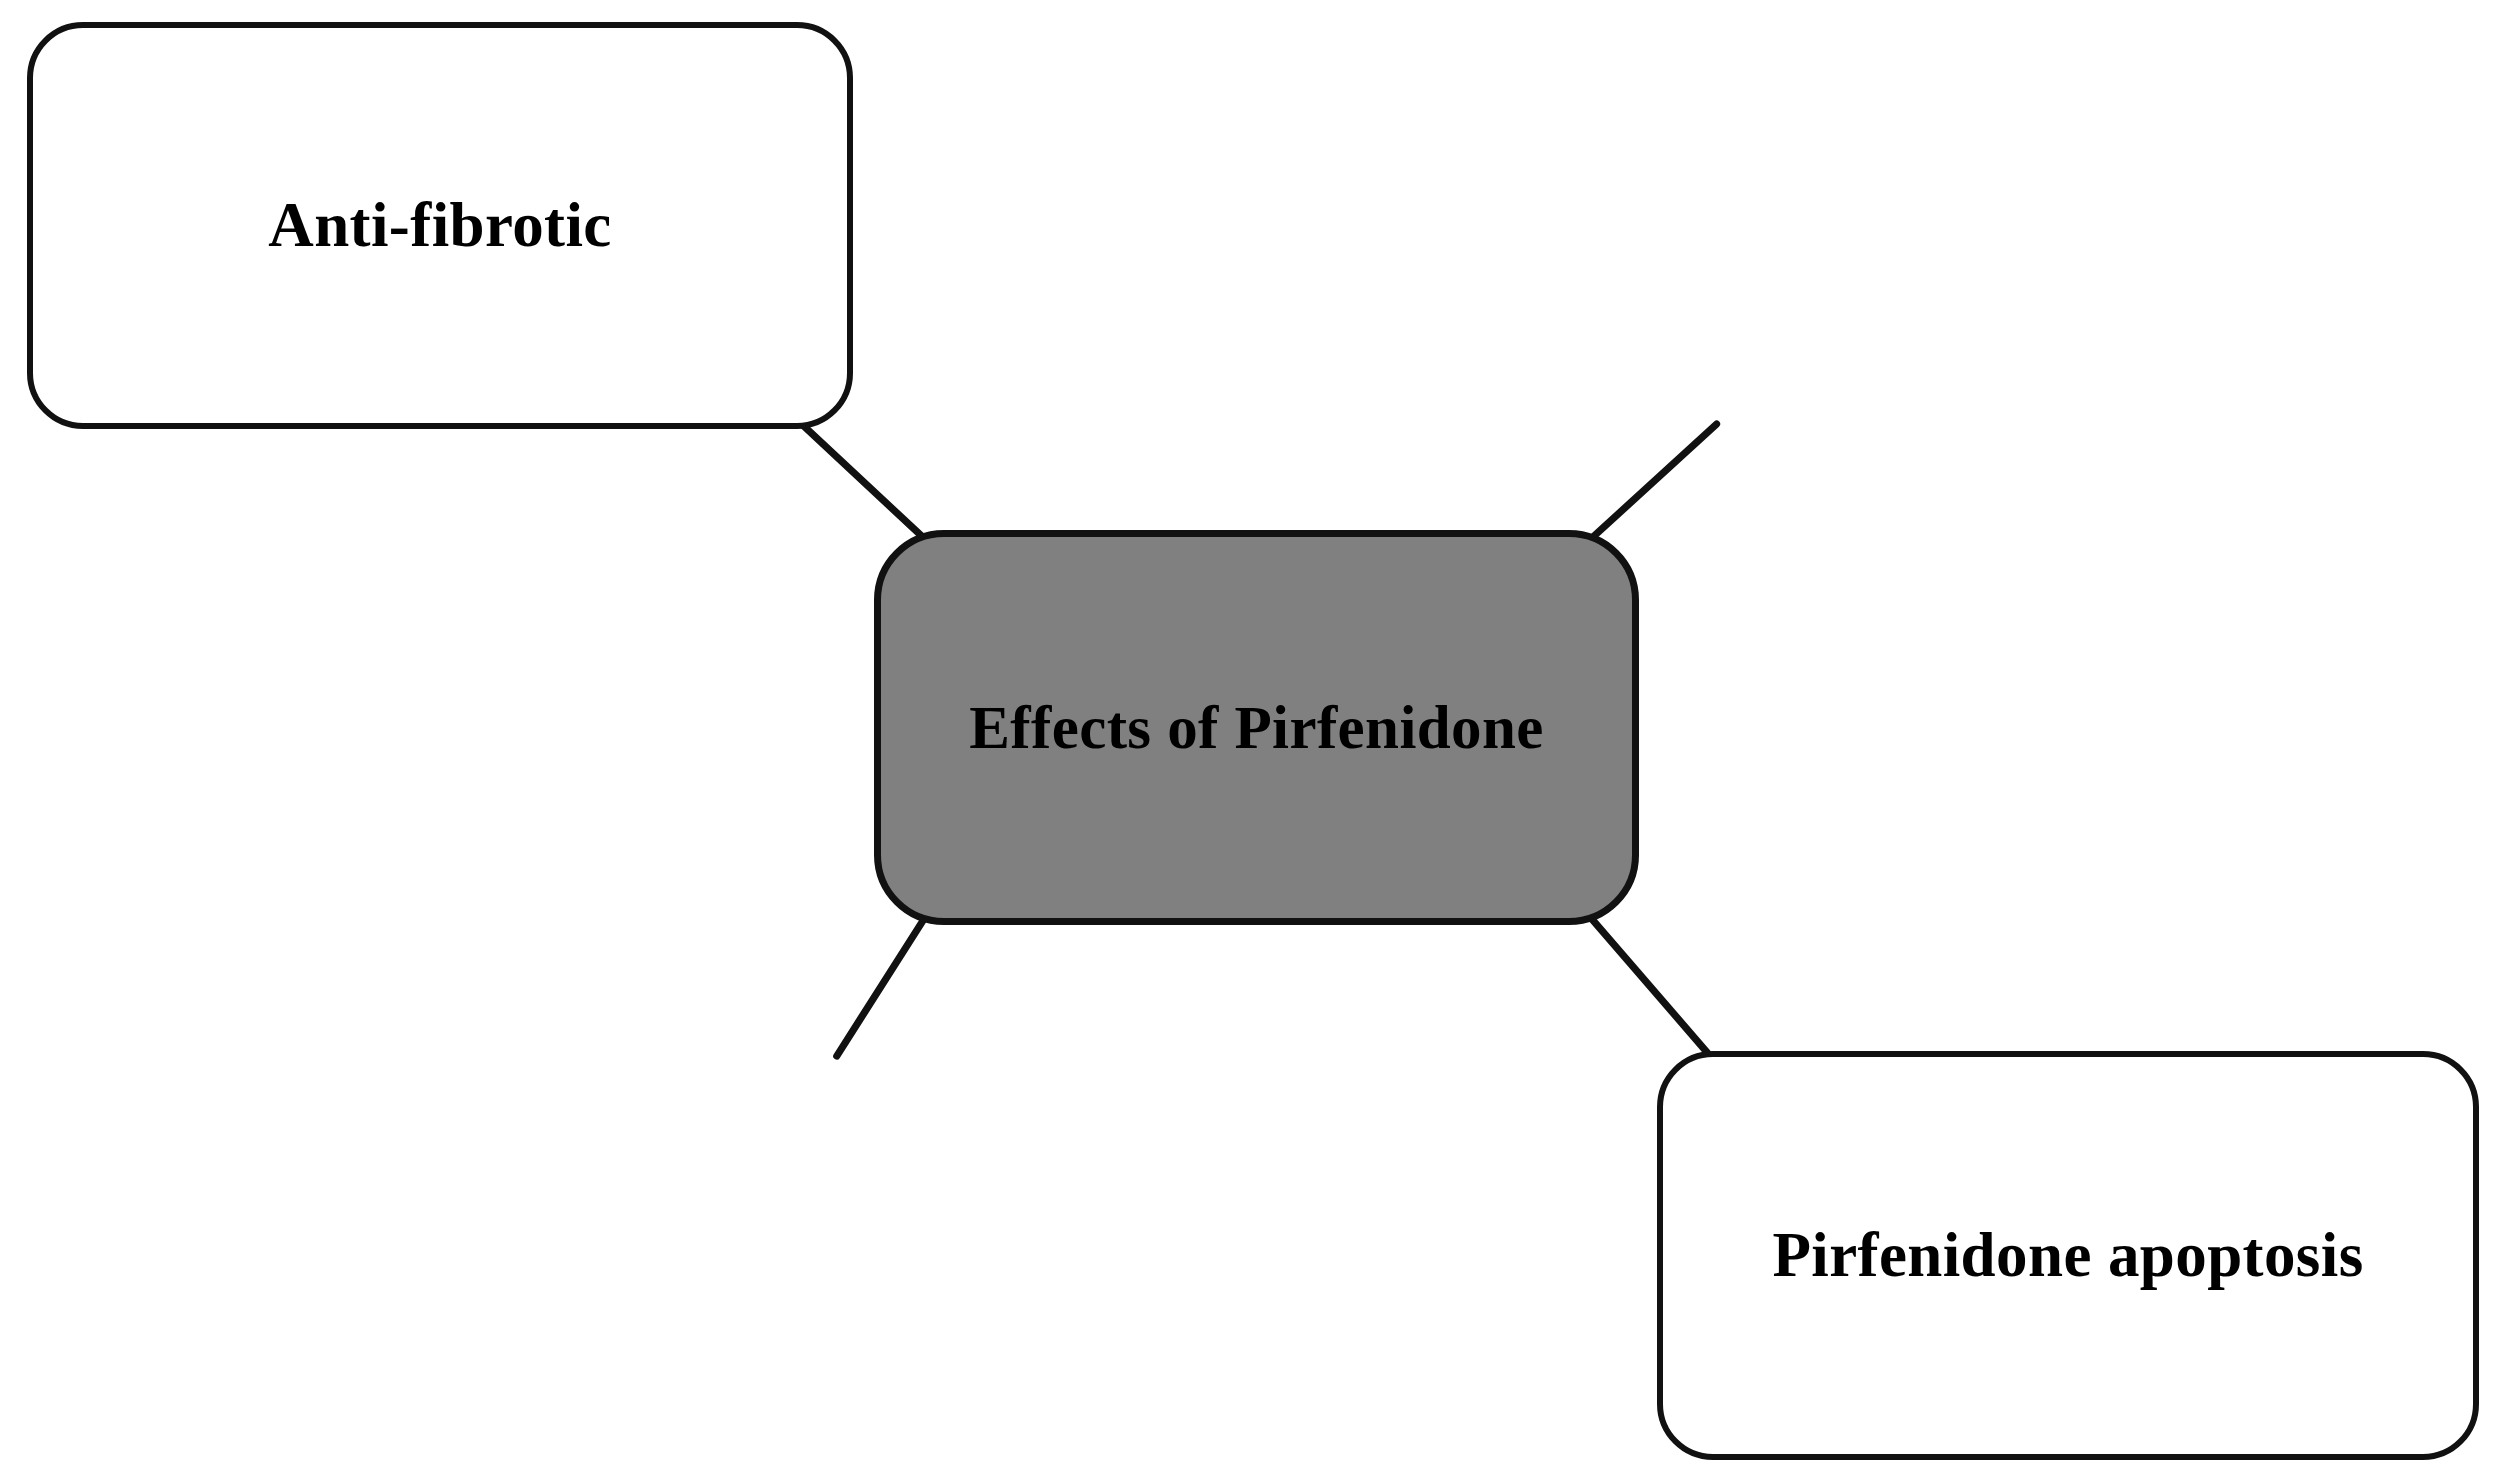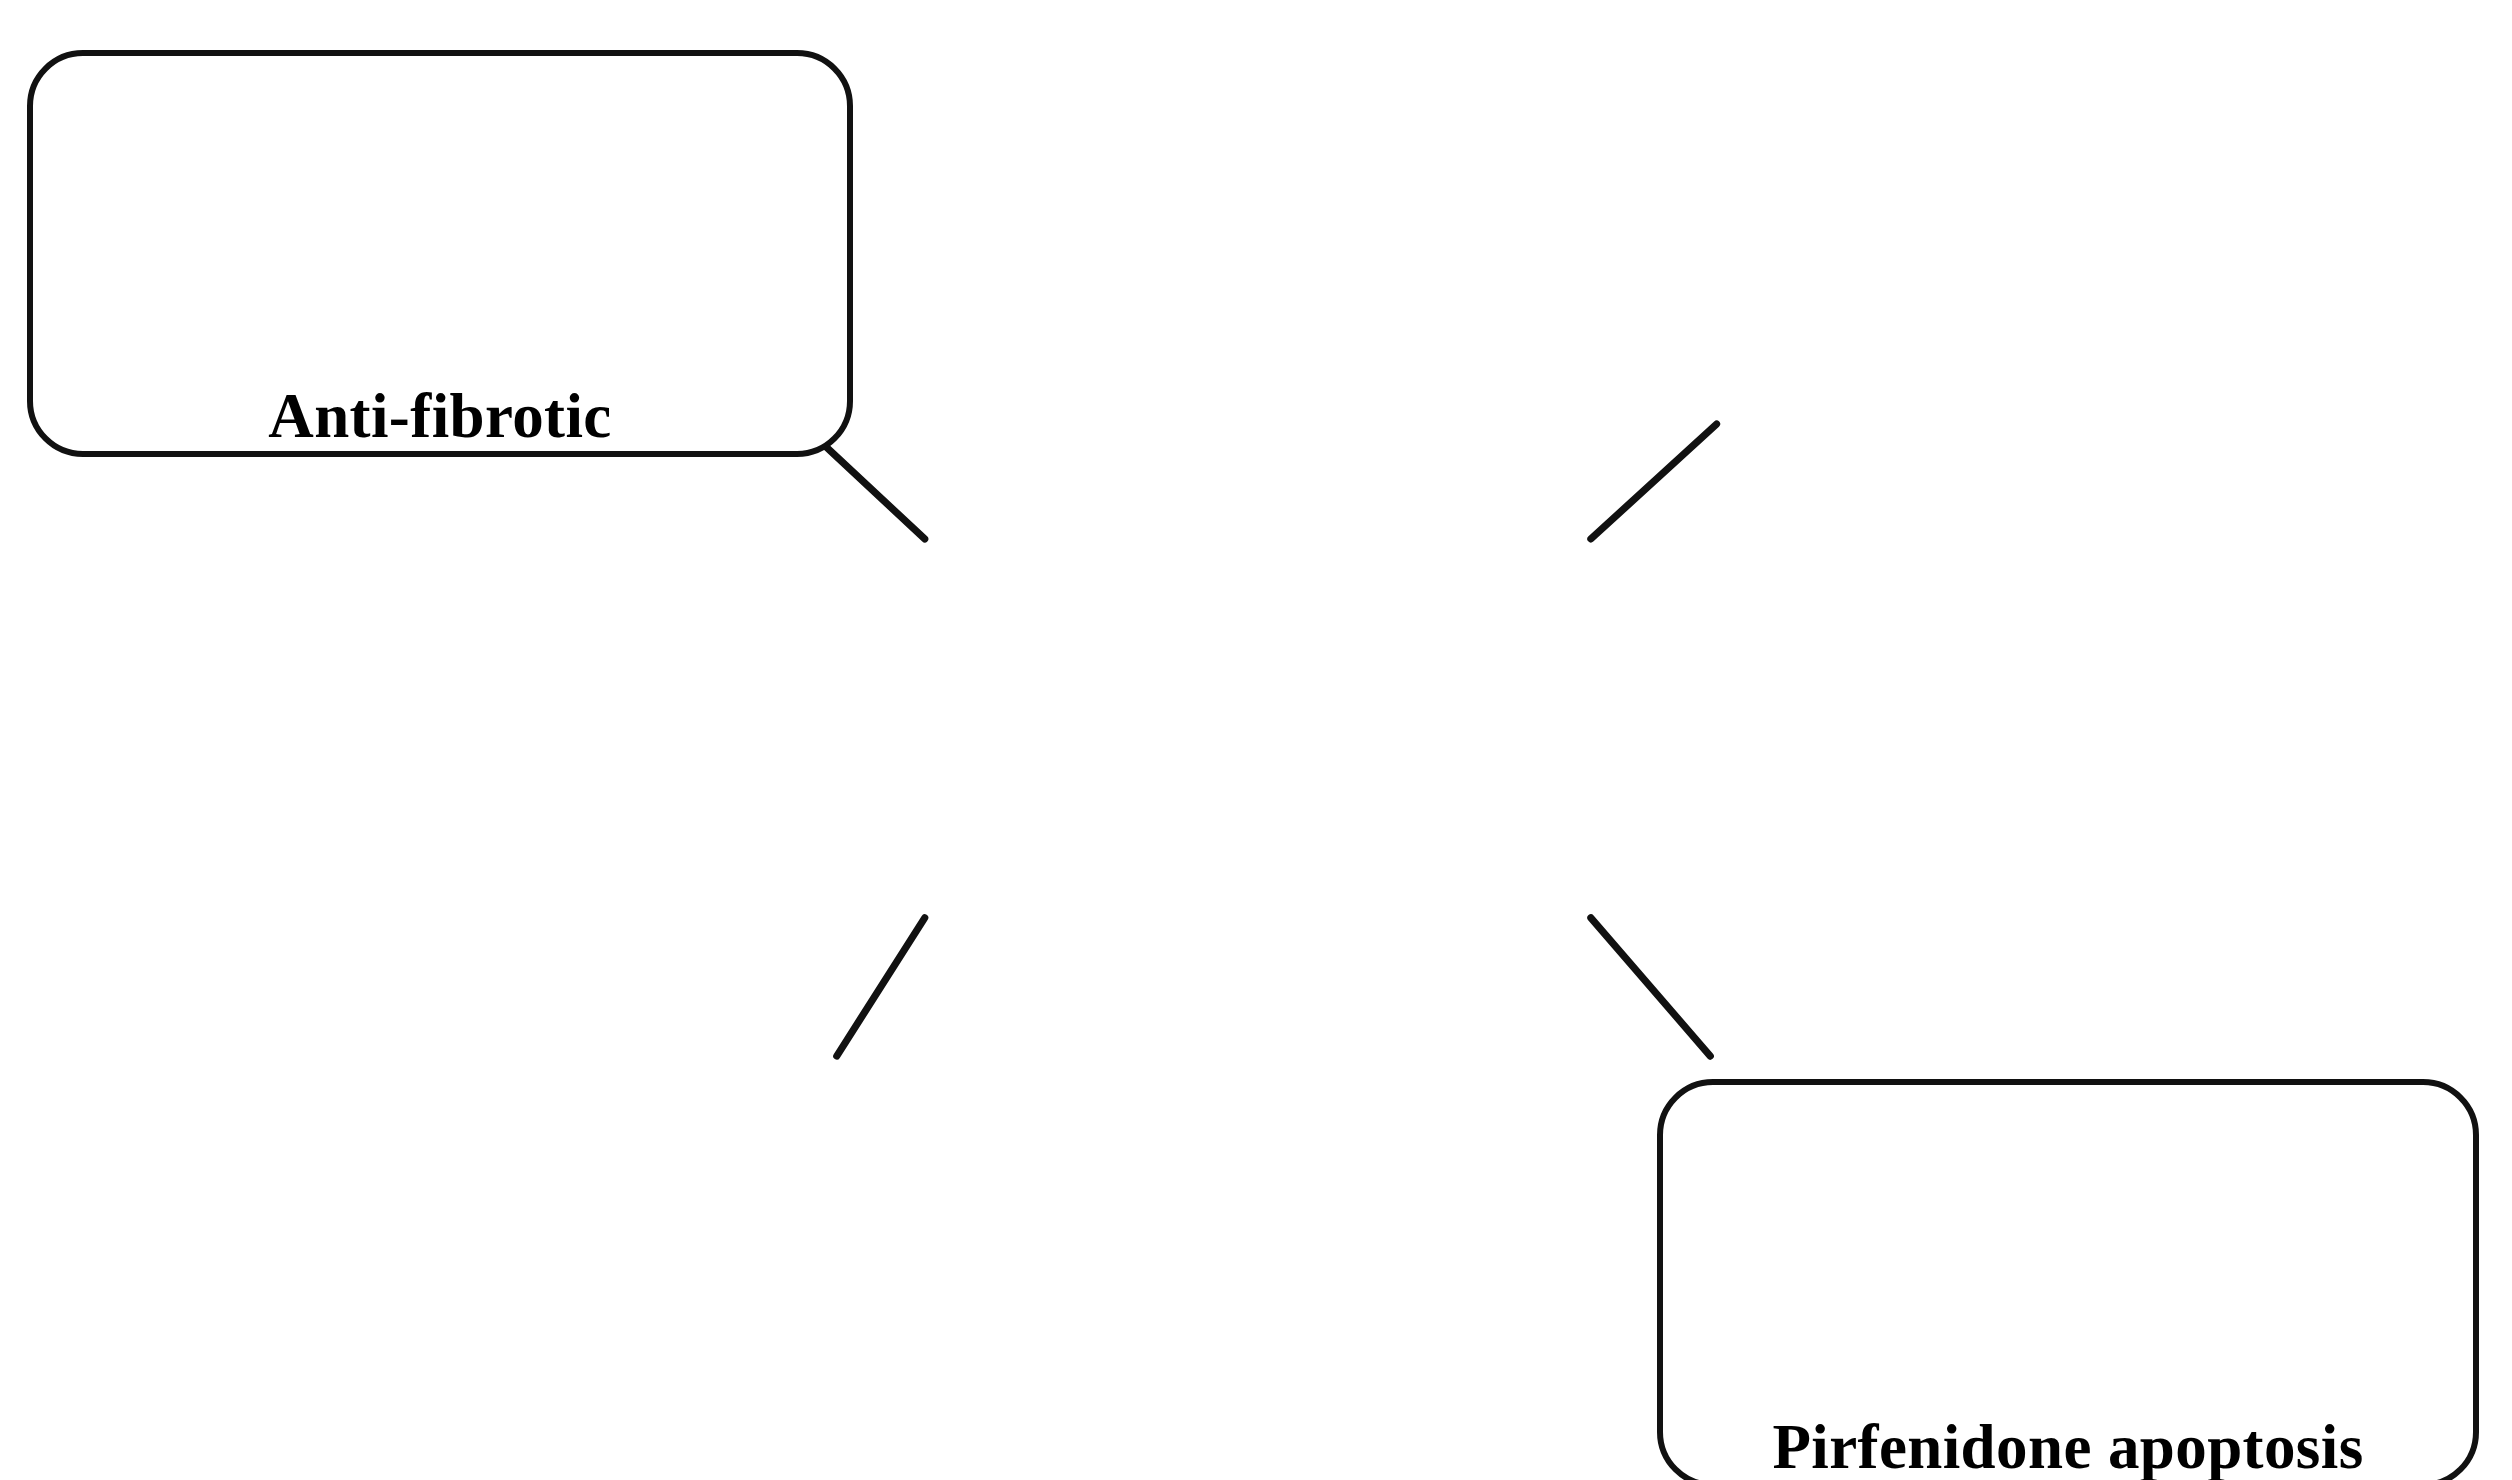--- a/index.html
+++ b/index.html
@@ -23,28 +23,27 @@
     left: 0;
     top: 0;
     width: 2512px;
     height: 1481px;
     pointer-events: none;
   }
   .node {
     position: absolute;
     box-sizing: border-box;
     display: flex;
-    align-items: flex-end;
+    align-items: center;
     justify-content: center;
     text-align: center;
     border: 6.3px solid #111111;
     border-radius: 56px;
     background: #ffffff;
     z-index: 2;
-    margin-top: 28px;
   }
   .node .label {
     font-family: "Liberation Serif", "DejaVu Serif", serif;
     font-weight: bold;
     font-size: 63px;
     line-height: 1.1;
     color: #000000;
     letter-spacing: 0.4px;
     white-space: nowrap;
   }
@@ -78,20 +77,23 @@
     <line x1="932" y1="1176" x2="1030" y2="1022" stroke="#111111" stroke-width="8" stroke-linecap="round"></line>
 
     <line x1="1905" y1="1176" x2="1772" y2="1022" stroke="#111111" stroke-width="8" stroke-linecap="round"></line>
   </svg>
 
   <div class="node" id="node-anti-fibrotic">
     <span class="label">Anti-fibrotic</span>
   </div>
 
 
+  <div class="node center" id="node-center">
+    <span class="label">Effects of Pirfenidone</span>
+  </div>
 
 
   <div class="node" id="node-regulating-apoptosis">
     <span class="label">Pirfenidone apoptosis</span>
   </div>
 
 </div>
 
 
 </body></html>

